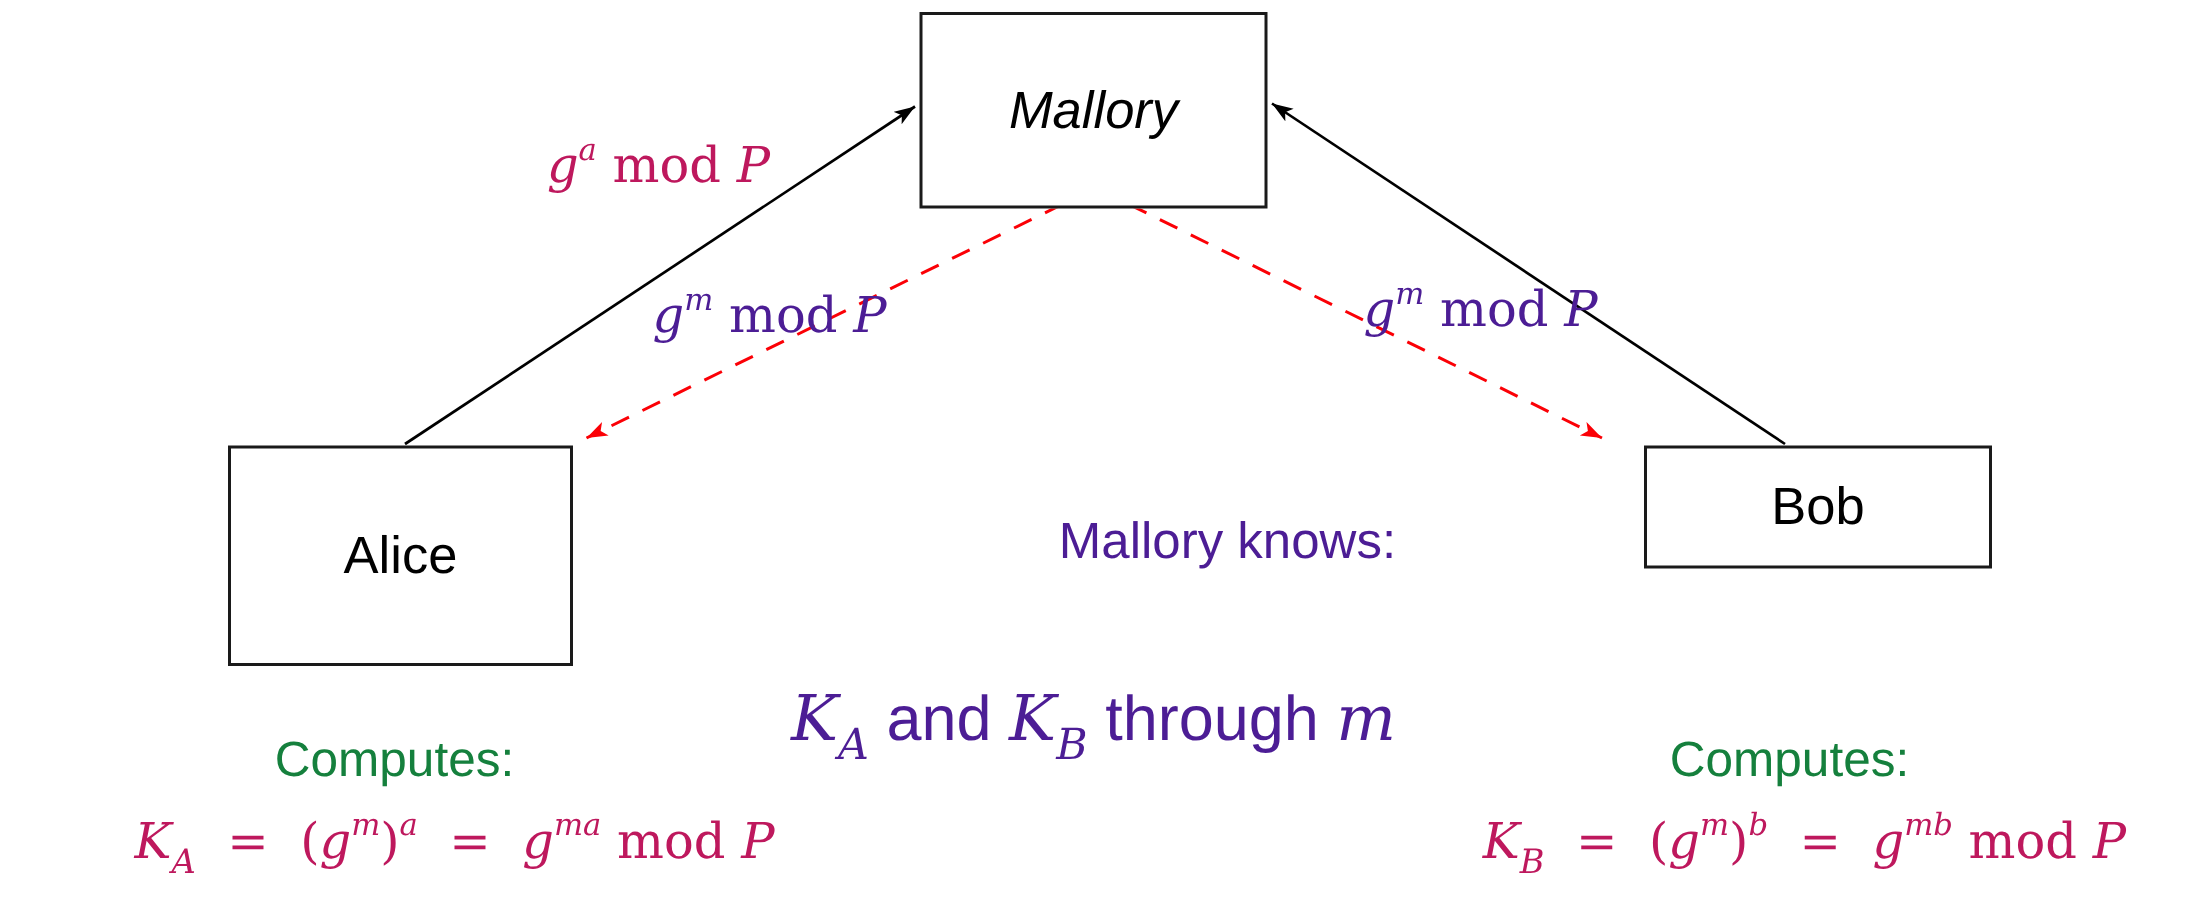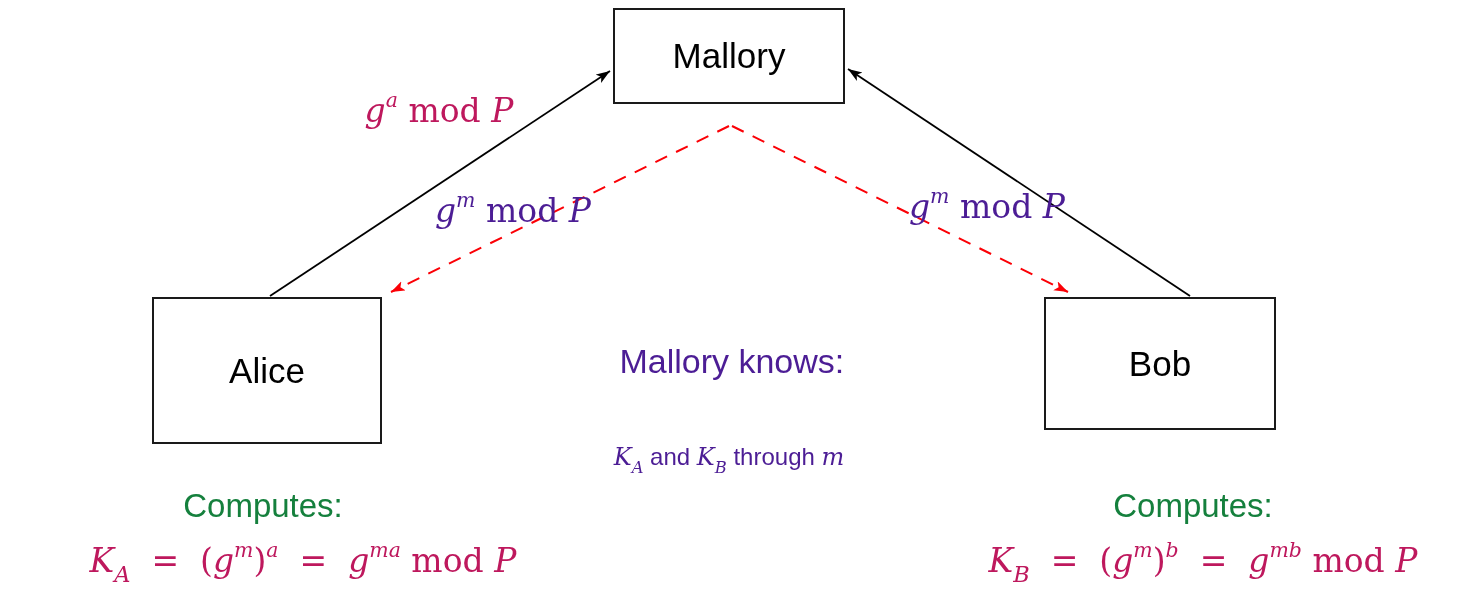--- a/index.html
+++ b/index.html
@@ -12,40 +12,40 @@
   }
   svg.edges{position:absolute;left:0;top:0;width:1462px;height:598px;}
   .node{
     position:absolute;
     border:2px solid #1a1a1a;
     background:#ffffff;
     display:flex;align-items:center;justify-content:center;
     font-size:35px;color:#000000;
     box-sizing:border-box;
   }
-  .node-mallory{left:613px;top:8px;width:232px;height:96px;}
+  .node-mallory{left:613px;top:8px;width:232px;height:131px;font-style:italic;}
   .node-alice{left:152px;top:297px;width:230px;height:147px;}
-  .node-bob{left:1044px;top:297px;width:232px;height:133px;}
+  .node-bob{left:1096px;top:297px;width:232px;height:82px;}
   .label{
     position:absolute;transform:translate(-50%,-50%);
     white-space:pre;
   }
   .math{font-family:"DejaVu Serif", serif;font-size:33px;color:#be185d;white-space:pre;}
   .mi{font-style:italic;font-family:"DejaVu Serif", serif;}
   .mr{font-style:normal;font-family:"DejaVu Serif", serif;}
   .msup{font-style:italic;font-family:"DejaVu Serif", serif;font-size:0.62em;position:relative;top:-0.15em;}
   .msub{font-style:italic;font-family:"DejaVu Serif", serif;font-size:0.68em;position:relative;bottom:-0.12em;}
   .red{color:#4c1d95;}
   .sans{font-family:Liberation Sans, sans-serif;font-style:normal;text-align:right;}
   .note{
     position:absolute;left:729px;top:305px;transform:translateX(-50%);
     text-align:center;white-space:pre;
   }
   .note-line1{font-size:34px;line-height:40px;}
-  .note-line2{font-size:24px;line-height:40px;margin-top:20px;}
+  .note-line2{font-size:42px;line-height:52px;margin-top:36px;}
   .compute-title{font-size:33px;color:#15803d;}
   .formula{font-size:33px;}
 </style>
 </head>
 <body>
 
 <div class="canvas">
 
   <svg class="edges" viewBox="0 0 1462 598">
     <defs>

